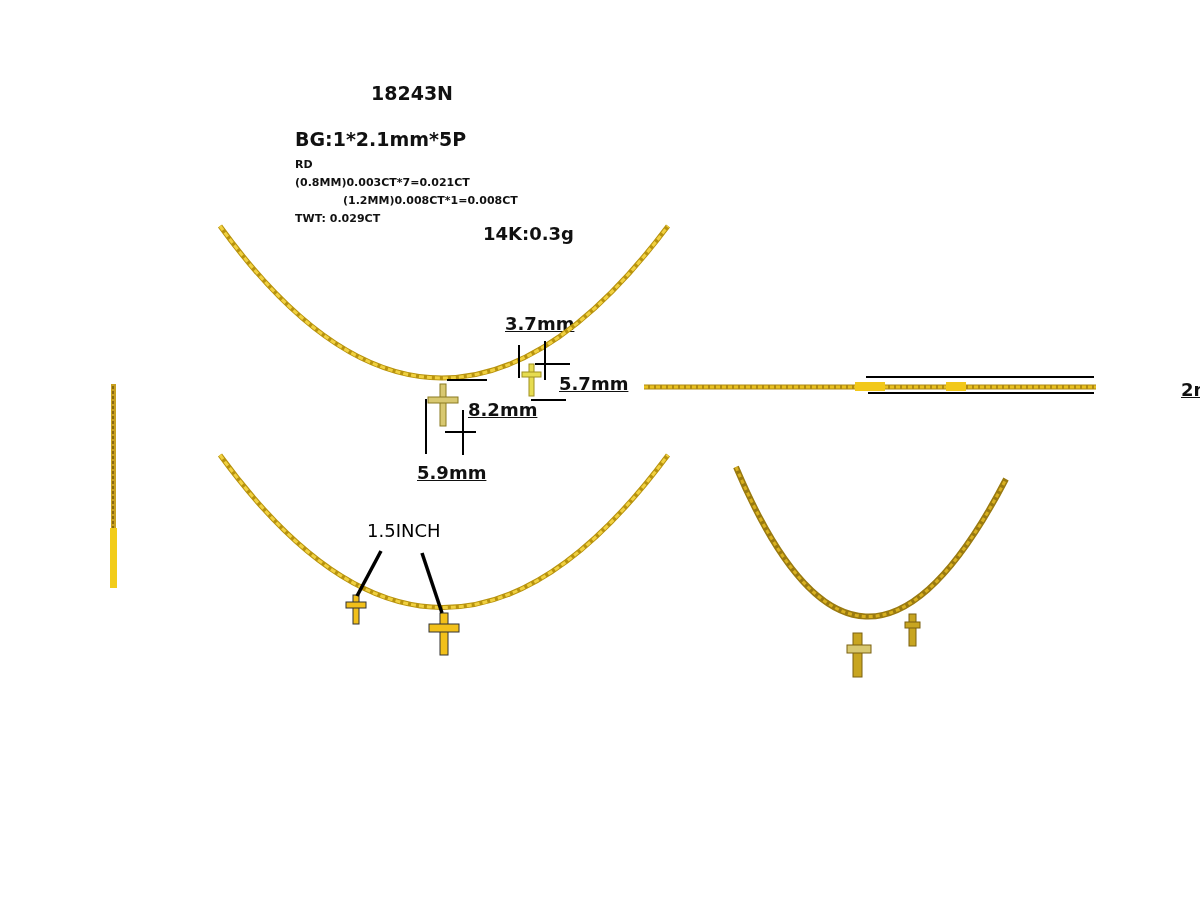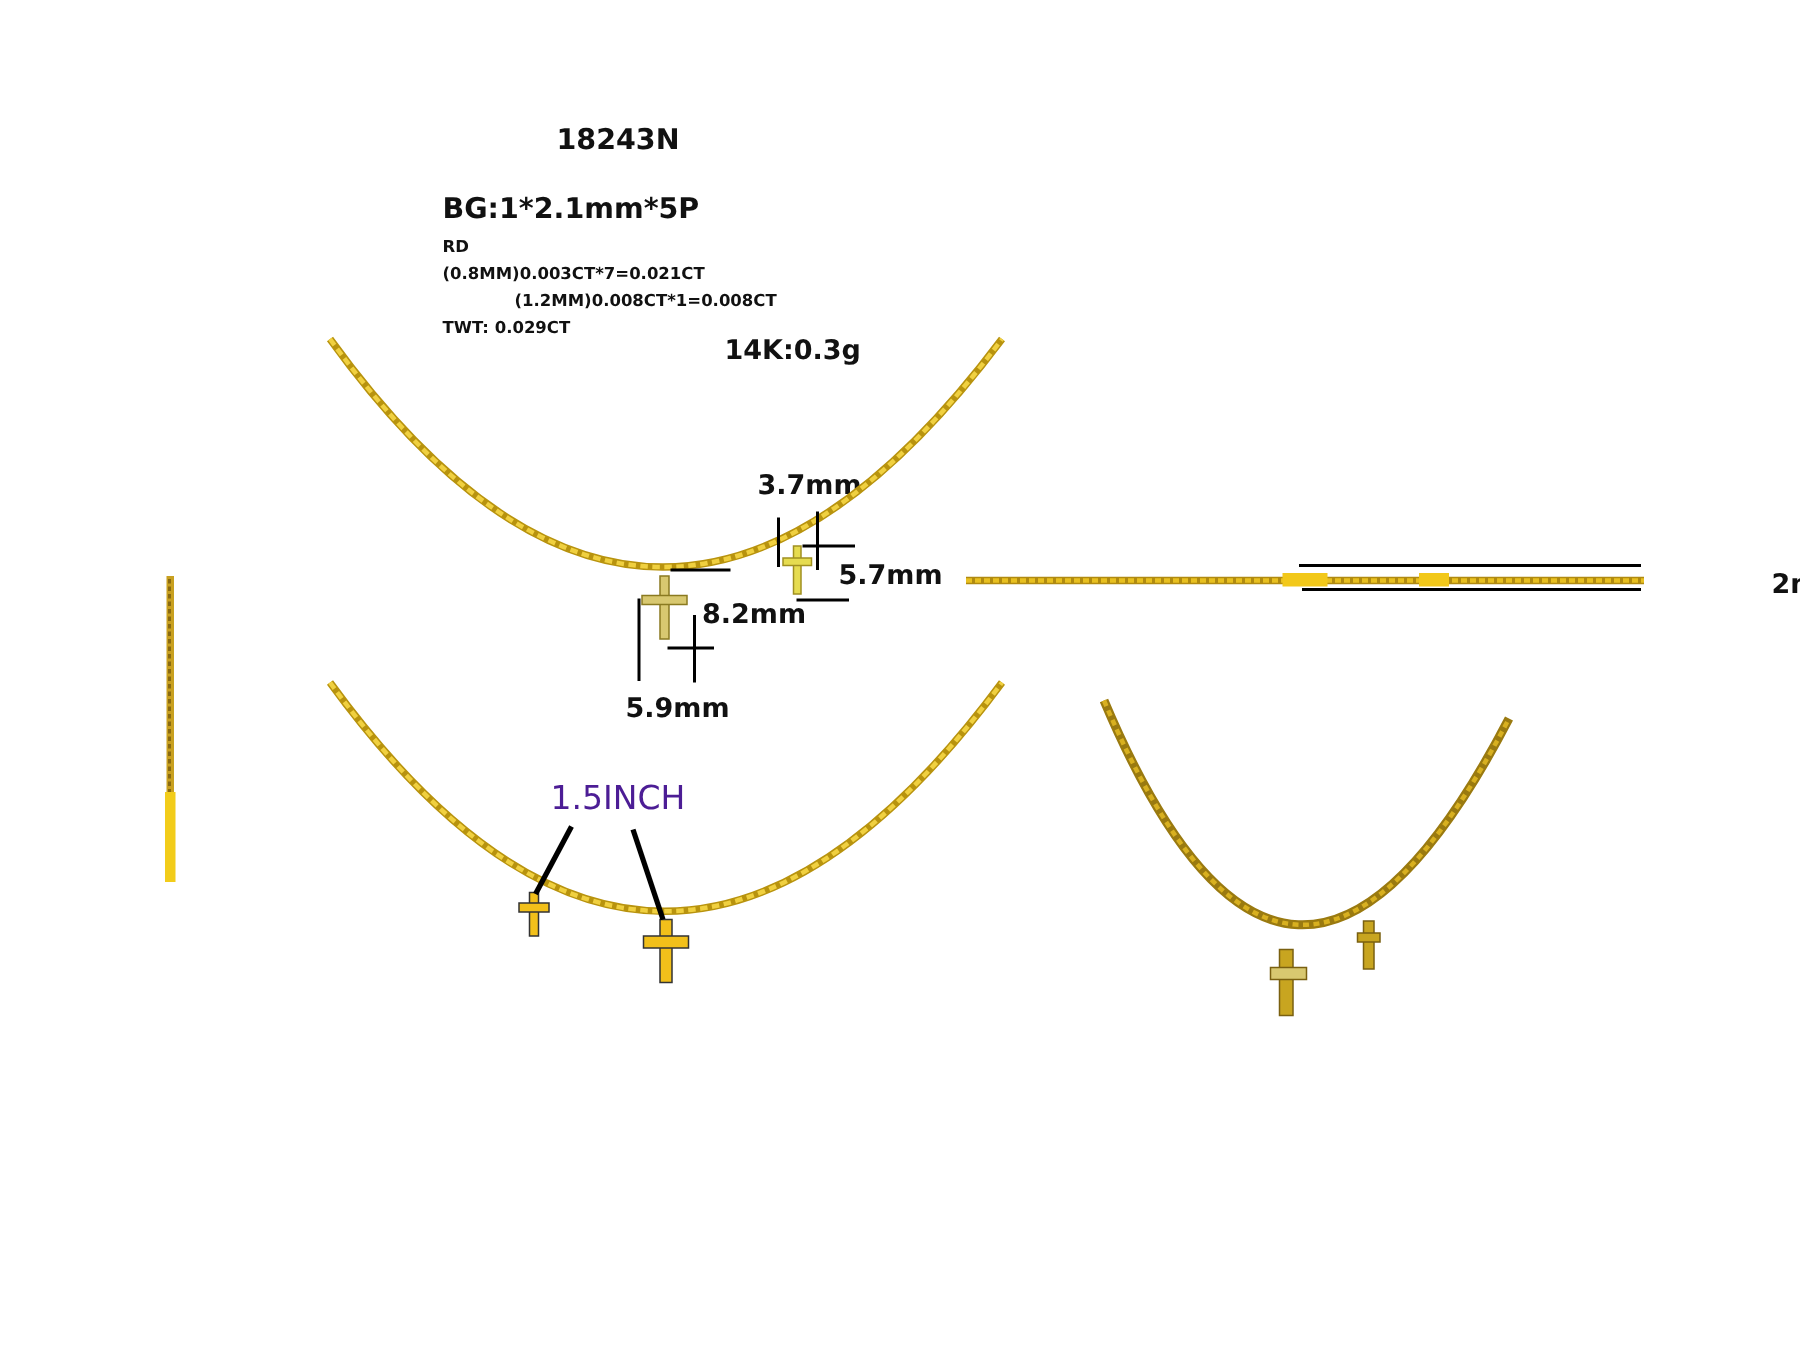--- a/index.html
+++ b/index.html
@@ -3,22 +3,22 @@
 <meta charset="utf-8">
 <style>
   html, body { margin:0; padding:0; background:#ffffff; }
   body { width:1200px; height:900px; position:relative; overflow:hidden;
          font-family:"DejaVu Sans", sans-serif; color:#111; }
   .txt { position:absolute; white-space:nowrap; font-weight:bold; }
   .title { font-size:19px;margin-top:16px; }
   .bg { font-size:19px; }
   .small { font-size:11px; line-height:18px; }
   .k { font-size:18px; }
-  .dim { font-size:18px; }
-  .red { color:#4c1d95; font-weight:normal; font-size:22px; }
+  .dim { font-size:18px;text-decoration:underline; }
+  .red { color:#000000; font-weight:normal; font-size:18px; }
   svg { position:absolute; left:0; top:0; }
 </style>
 </head>
 <body>
 
 <div class="txt title" style="left:371px;top:66px;">18243N</div>
 <div class="txt bg" style="left:295px;top:128px;">BG:1*2.1mm*5P</div>
 <div class="txt small" style="left:295px;top:156px;">RD</div>
 <div class="txt small" style="left:295px;top:174px;">(0.8MM)0.003CT*7=0.021CT</div>
 <div class="txt small" style="left:295px;top:192px;margin-left:48px;">(1.2MM)0.008CT*1=0.008CT</div>

